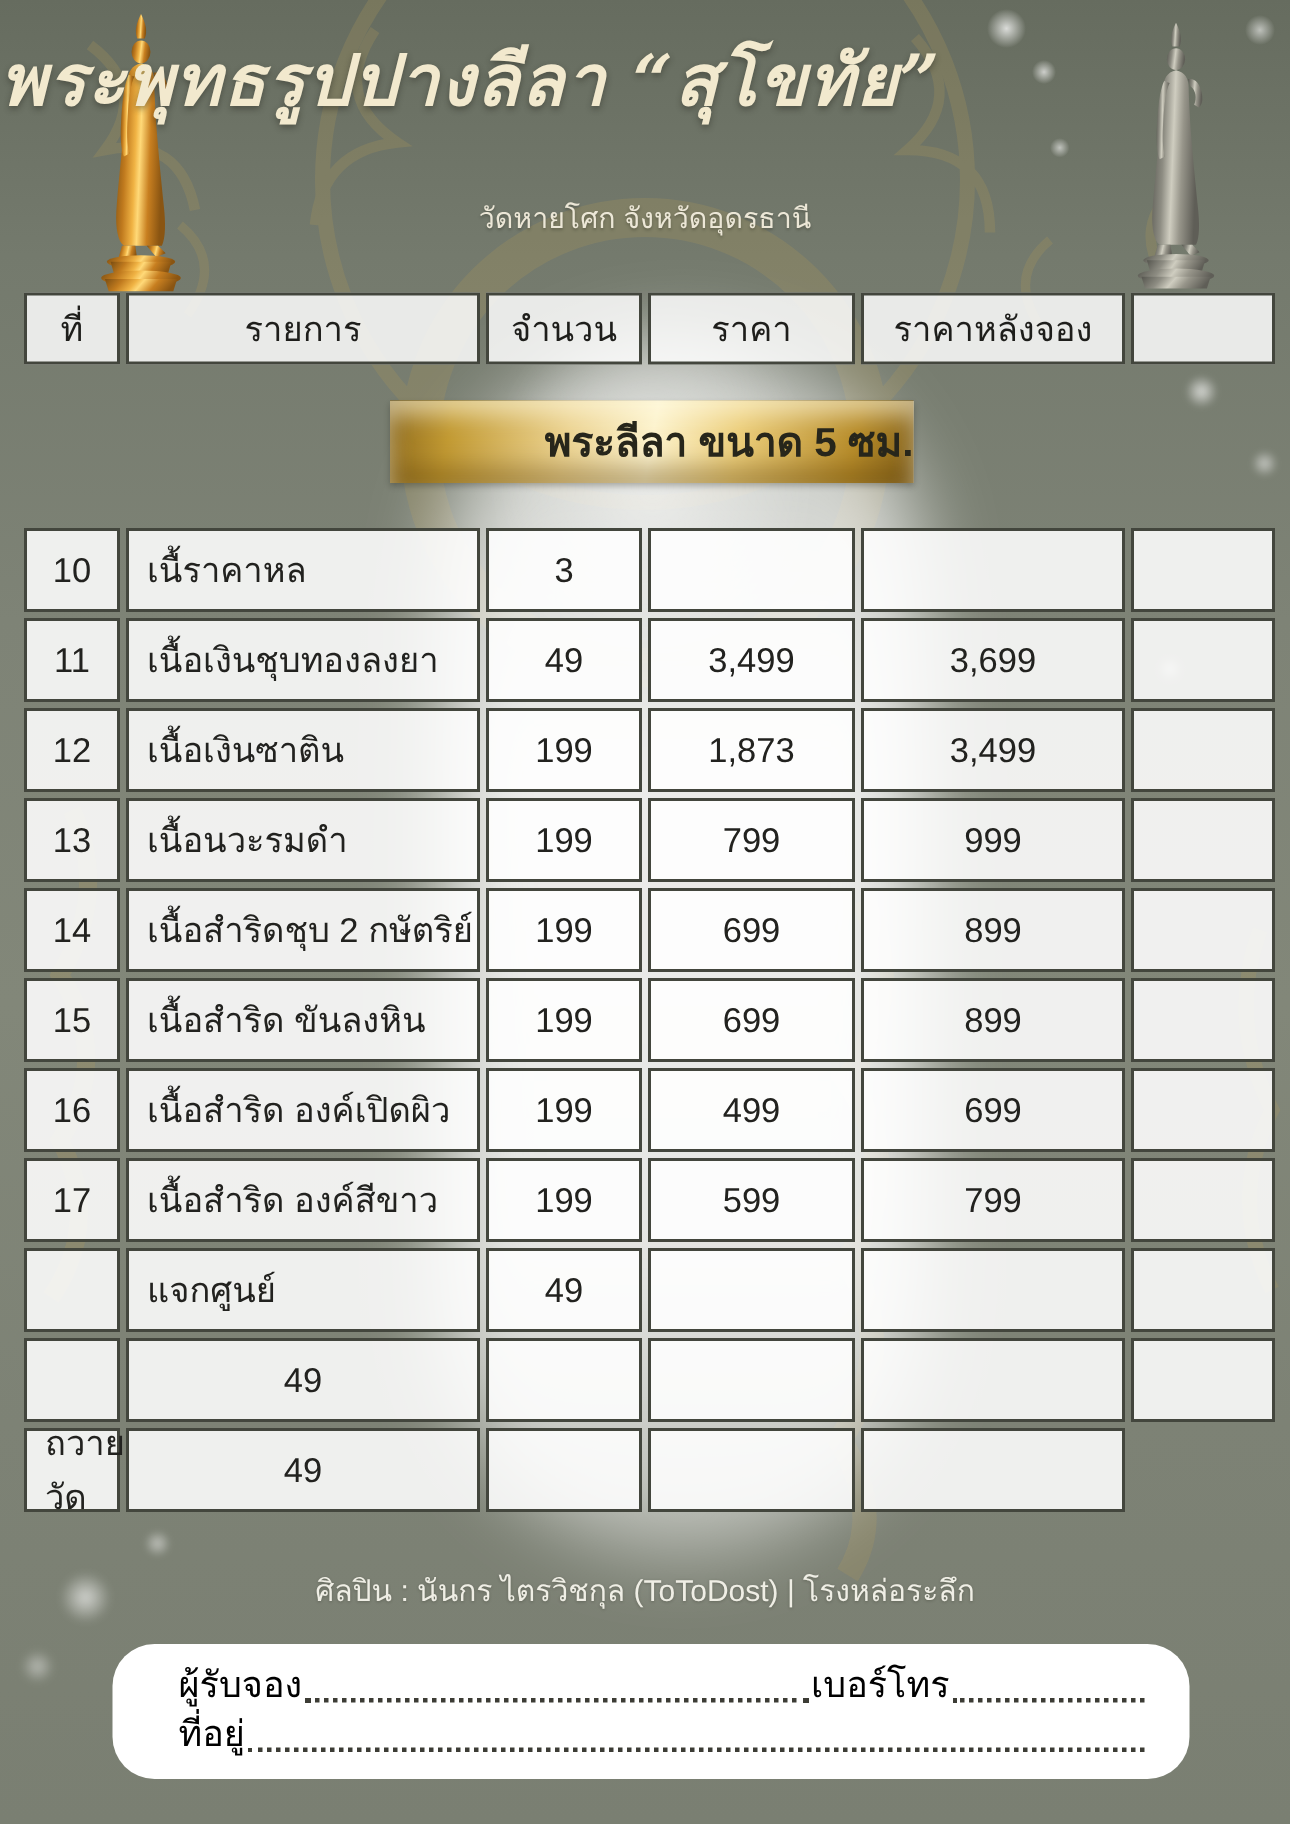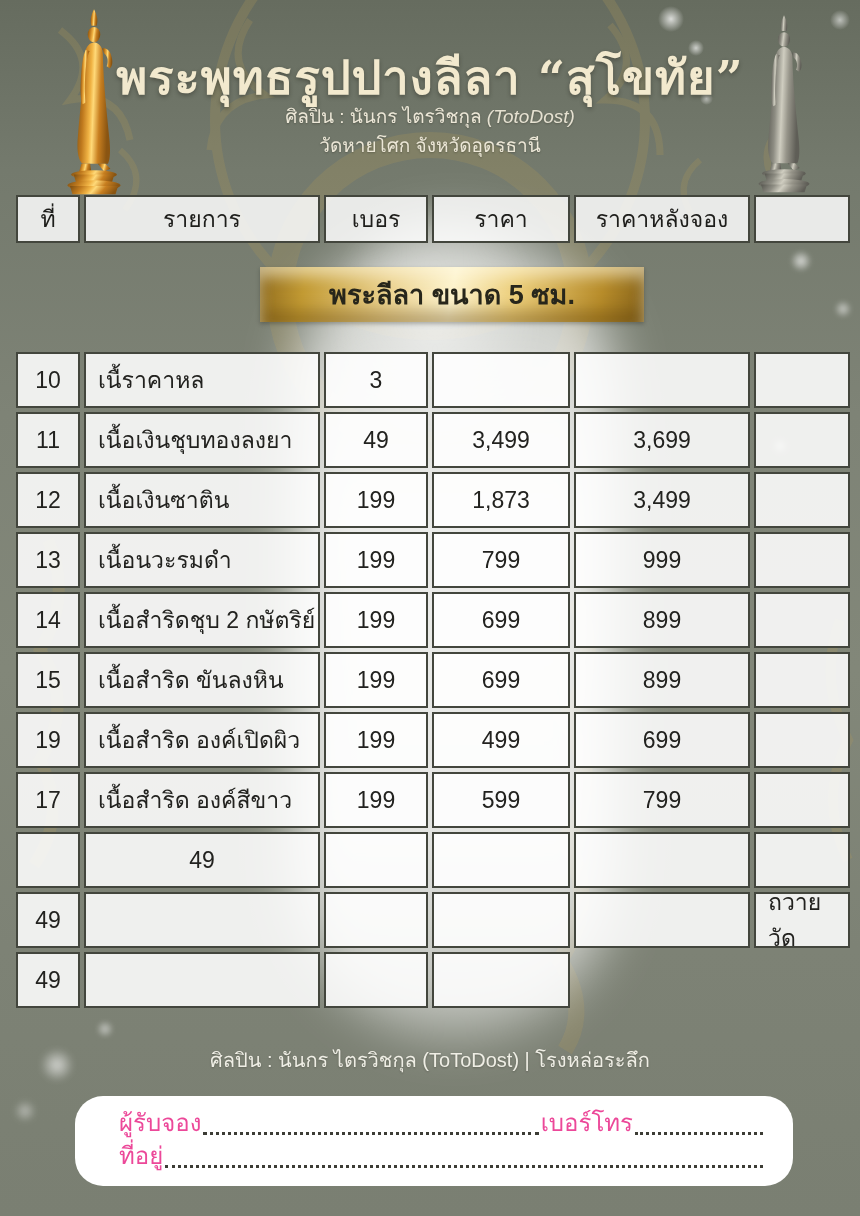--- a/index.html
+++ b/index.html
@@ -17,22 +17,22 @@
     background:linear-gradient(180deg,rgba(255,255,255,.55),rgba(255,255,255,.85) 35%,rgba(255,255,255,.8) 75%,rgba(255,255,255,.45));
     border-radius:160px;filter:blur(26px);
   }
   .glow-banner{
     position:absolute;left:330px;top:200px;width:210px;height:250px;border-radius:50%;
     background:radial-gradient(closest-side,rgba(255,255,255,.55),rgba(255,255,255,0));filter:blur(10px);
   }
   .bokeh{position:absolute;border-radius:50%;background:radial-gradient(closest-side,rgba(255,255,255,.95),rgba(255,255,255,0));}
   
   .title{
-    position:absolute;left:0;top:40px;width:100%;text-align:center;
-    font-family:"DejaVu Serif","Liberation Serif",serif;font-weight:bold;
+    position:absolute;left:0;top:16px;width:100%;text-align:left;
+    font-family:"DejaVu Serif","Liberation Serif",serif;font-style:italic;font-weight:bold;
     font-size:47px;color:#f2e9ce;letter-spacing:1px;text-shadow:0 2px 4px rgba(40,40,30,.45);
   }
   .sub1{position:absolute;left:0;top:101px;width:100%;text-align:center;font-size:19px;color:#ece7d7;text-shadow:0 1px 2px rgba(40,40,30,.35);}
   .sub1 .alias{font-style:italic;opacity:.95;}
   .sub2{position:absolute;left:0;top:130px;width:100%;text-align:center;font-size:19px;color:#ece7d7;text-shadow:0 1px 2px rgba(40,40,30,.35);}
   .statue{position:absolute;}
   .statue-left{left:44px;top:8px;width:100px;height:190px;}
   .statue-right{left:745px;top:14px;width:78px;height:182px;}
   
   .grid{position:absolute;display:grid;grid-template-columns:64px 236px 104px 138px 176px 96px;gap:4px;}
@@ -40,33 +40,33 @@
   .body-grid{left:16px;top:352px;grid-auto-rows:56px;}
   .cell{
     background:rgba(255,255,255,.88);border:2px solid #43463d;
     display:flex;align-items:center;justify-content:center;
     font-size:23px;color:#22221f;
   }
   .cell.item{justify-content:flex-start;padding-left:12px;}
   .head-grid .cell{font-size:23px;color:#1e1e1b;background:rgba(255,255,255,.84);}
   
   .banner{
-    position:absolute;left:260px;top:267px;width:384px;height:55px;
+    position:absolute;left:260px;top:267px;width:349px;height:55px;
     background:linear-gradient(100deg,#8e6a1d 0%,#c29a33 12%,#ecd391 34%,#fdf3cd 50%,#ecce7b 66%,#b78c2a 88%,#85621a 100%);
     box-shadow:inset 0 10px 14px rgba(255,252,230,.55), inset 0 -12px 14px rgba(90,60,10,.35), 0 2px 4px rgba(30,30,20,.3);
-    display:flex;align-items:center;justify-content:center;
+    display:flex;align-items:center;justify-content:flex-end;
   }
   .banner span{font-size:27px;font-weight:600;color:#27261b;}
   
   .credit{position:absolute;left:0;top:1044px;width:100%;text-align:center;font-size:20px;color:#efeee5;text-shadow:0 1px 2px rgba(40,40,30,.3);}
   .form-card{
     position:absolute;left:75px;top:1096px;width:718px;height:90px;background:#ffffff;border-radius:28px;
     padding:13px 28px 0 44px;display:flex;flex-direction:column;justify-content:flex-start;
   }
-  .form-line{display:flex;align-items:flex-end;font-size:24px;color:#ec4899;height:33px;}
+  .form-line{display:flex;align-items:flex-end;font-size:24px;color:#000000;height:33px;}
   .leader{flex:1;border-bottom:3px dotted #3c3c35;margin:0 2px 7px 2px;}
   .leader.fixed{flex:0 0 128px;}
 </style>
 </head>
 <body>
 
 <div class="page">
 
   <div class="ornaments">
     <svg width="860" height="1216" viewBox="0 0 860 1216">
@@ -149,30 +149,26 @@
         <path d="M66 246 L76 258 L86 254 L78 246 Z"></path>
         <ellipse cx="60" cy="263" rx="36" ry="7"></ellipse>
         <path d="M28 263 L92 263 L88 277 L32 277 Z"></path>
         <ellipse cx="60" cy="280" rx="42" ry="8"></ellipse>
         <path d="M22 281 L98 281 L94 294 L26 294 Z"></path>
       </g>
     </svg>
   </div>
 
   <div class="title">พระพุทธรูปปางลีลา “สุโขทัย”</div>
-  <div class="sub1">
-    <span>ศิลปิน : นันกร ไตรวิชกุล</span>
-    <span class="alias">(TotoDost)</span>
-  </div>
   <div class="sub2">วัดหายโศก จังหวัดอุดรธานี</div>
 
   <div class="grid head-grid">
     <div class="cell">ที่</div>
     <div class="cell">รายการ</div>
-    <div class="cell">เบอร</div>
+    <div class="cell">จำนวน</div>
     <div class="cell">ราคา</div>
     <div class="cell">ราคาหลังจอง</div>
     <div class="cell"></div>
   </div>
 
   <div class="banner">
     <span>พระลีลา ขนาด 5 ซม.</span>
   </div>
 
   <div class="grid body-grid">
@@ -205,33 +201,34 @@
       <div class="cell">199</div>
       <div class="cell">699</div>
       <div class="cell">899</div>
       <div class="cell"></div>
       <div class="cell">15</div>
       <div class="cell item">เนื้อสำริด ขันลงหิน</div>
       <div class="cell">199</div>
       <div class="cell">699</div>
       <div class="cell">899</div>
       <div class="cell"></div>
-      <div class="cell">19</div>
+      <div class="cell">16</div>
       <div class="cell item">เนื้อสำริด องค์เปิดผิว</div>
       <div class="cell">199</div>
       <div class="cell">499</div>
       <div class="cell">699</div>
       <div class="cell"></div>
       <div class="cell">17</div>
       <div class="cell item">เนื้อสำริด องค์สีขาว</div>
       <div class="cell">199</div>
       <div class="cell">599</div>
       <div class="cell">799</div>
       <div class="cell"></div>
       <div class="cell"></div>
+      <div class="cell item">แจกศูนย์</div>
       <div class="cell">49</div>
       <div class="cell"></div>
       <div class="cell"></div>
       <div class="cell"></div>
       <div class="cell"></div>
       <div class="cell">49</div>
       <div class="cell"></div>
       <div class="cell"></div>
       <div class="cell"></div>
       <div class="cell"></div>

